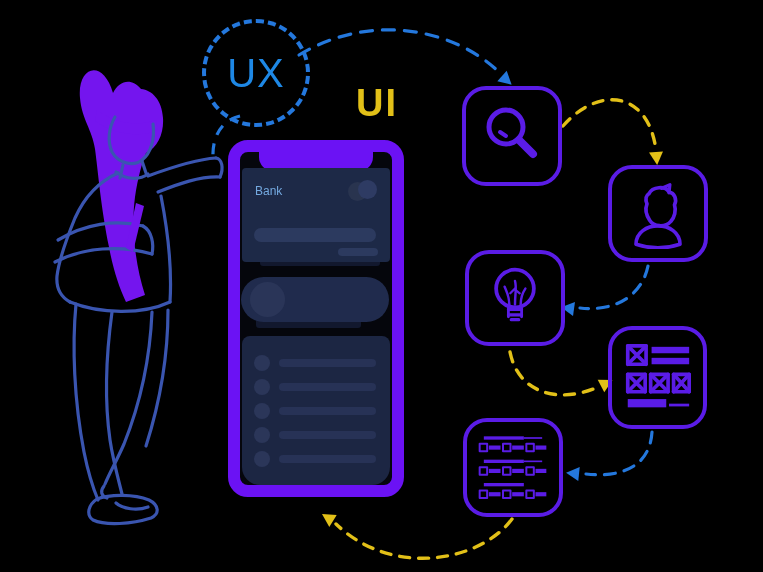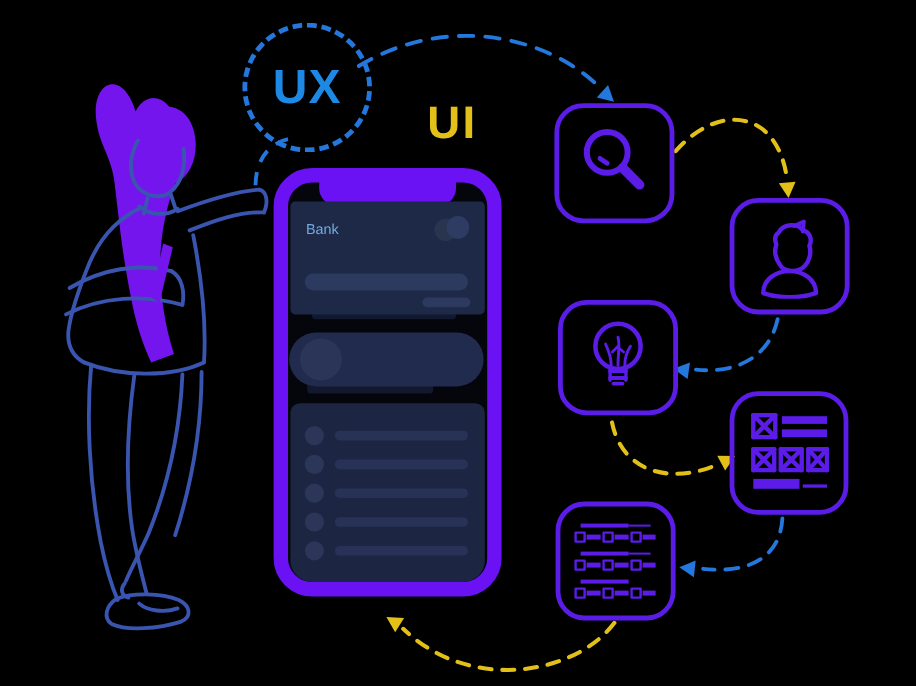--- a/index.html
+++ b/index.html
@@ -27,29 +27,29 @@
   }
   .stage svg{display:block;}
   
   .bg-art{position:absolute;left:0;top:0;z-index:1;pointer-events:none;}
   
   .ux-bubble{
     position:absolute;left:202px;top:19px;width:100px;height:100px;z-index:2;
     border:4px dashed var(--blue-accent);border-radius:50%;
     display:flex;align-items:center;justify-content:center;
   }
-  .ux-bubble span{color:var(--ux-text);font-size:40px;font-weight:bold;letter-spacing:1px;}
+  .ux-bubble span{color:var(--ux-text);font-size:40px;font-weight:normal;letter-spacing:1px;}
   .ui-label{
     position:absolute;left:356px;top:82px;z-index:2;
     color:var(--yellow-accent);font-size:38px;font-weight:bold;letter-spacing:2px;
   }
   
   .phone{
-    position:absolute;left:228px;top:140px;width:190px;height:357px;z-index:2;
-    box-sizing:border-box;border:12px solid var(--purple-phone);border-radius:32px;
+    position:absolute;left:228px;top:140px;width:176px;height:357px;z-index:2;
+    box-sizing:border-box;border:12px solid var(--purple-phone);border-radius:20px;
     background:#05060c;
   }
   .notch{
     position:absolute;left:50%;top:-1px;transform:translateX(-50%);
     width:114px;height:20px;background:var(--purple-phone);
     border-radius:0 0 14px 14px;
   }
   .screen{position:absolute;left:0;top:0;right:0;bottom:0;}
   .sec-shadow{position:absolute;background:var(--shadow-navy);border-radius:3px;}
   .sec1{

